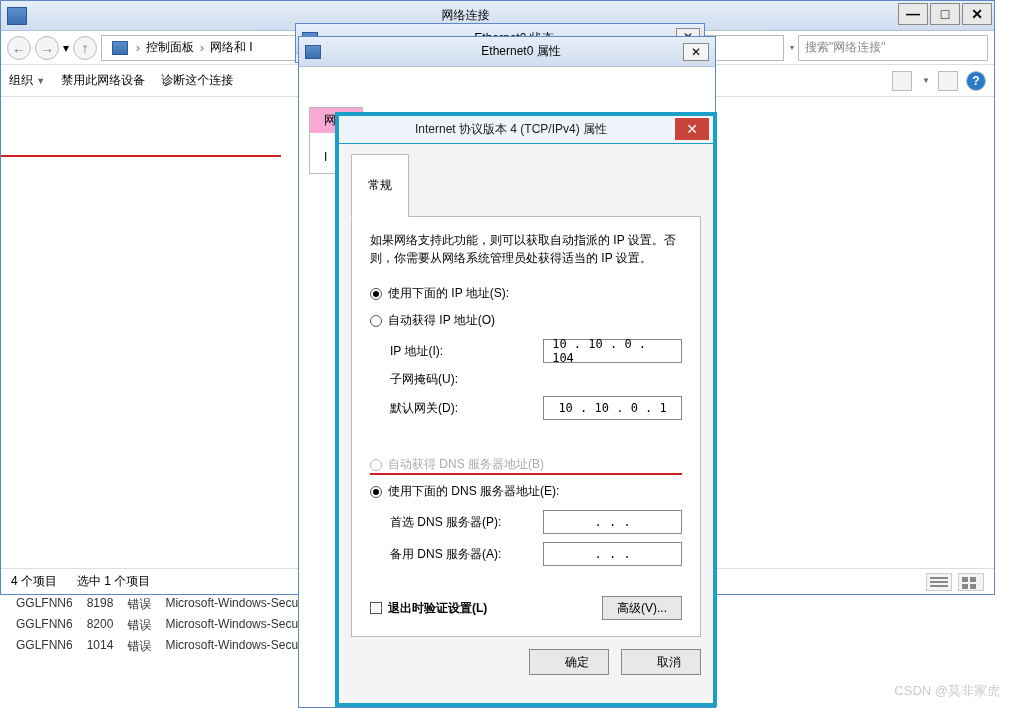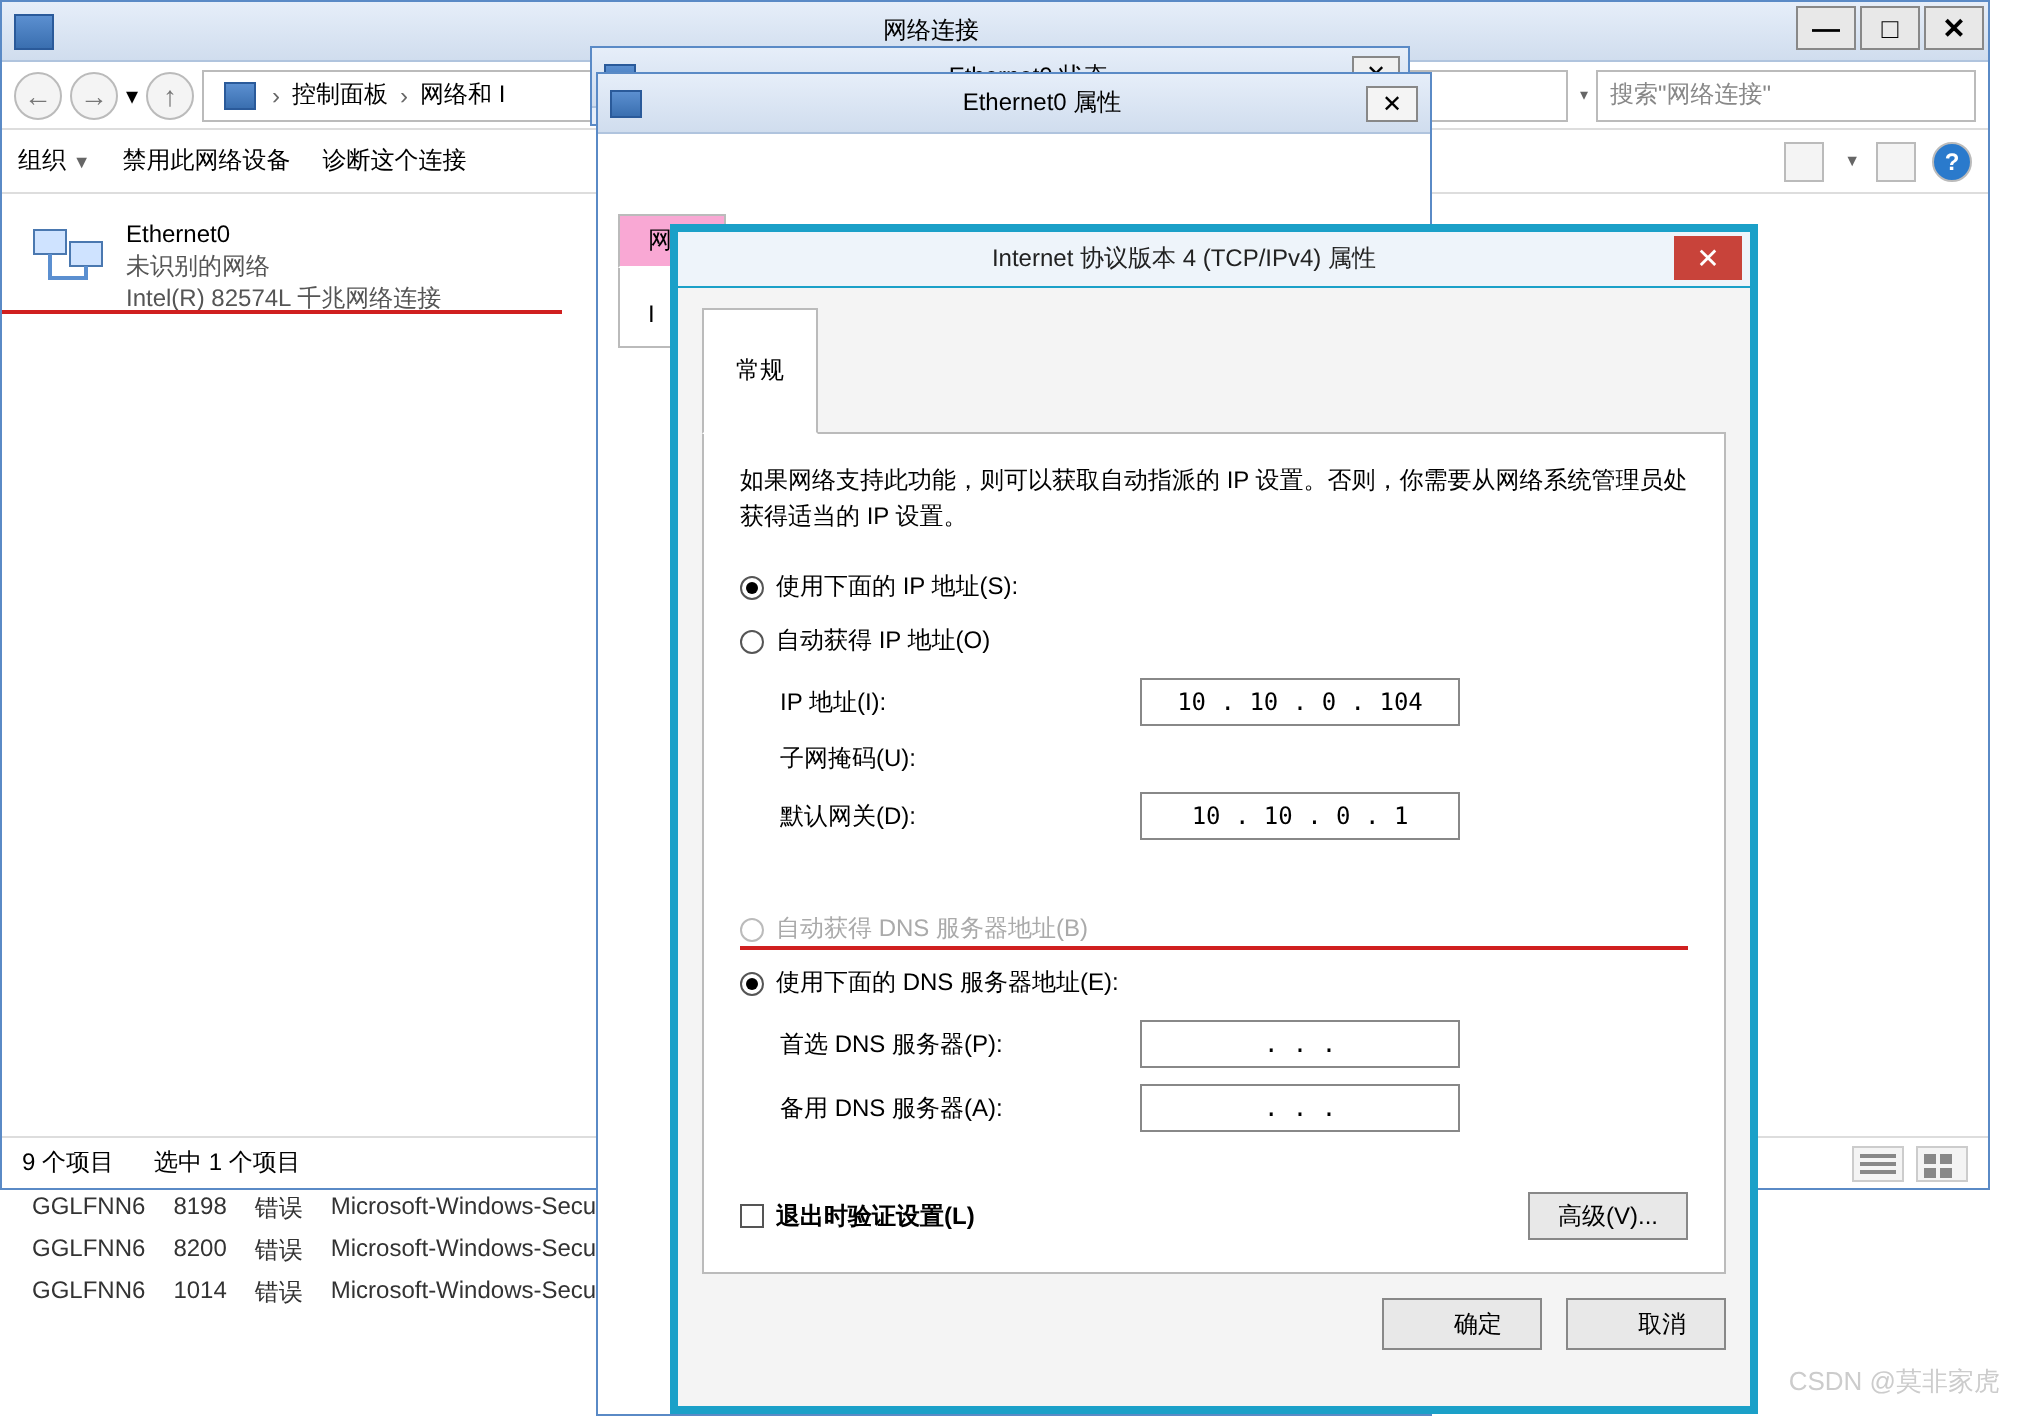--- a/index.html
+++ b/index.html
@@ -54,21 +54,21 @@
 
 
 .props-win { position: absolute; top: 36px; left: 298px; width: 418px; height: 672px; background: #fff; border: 1px solid #5a8ac6; }
 .props-win .titlebar { height: 30px; }
 .props-win .sm-close { position: absolute; right: 6px; top: 6px; width: 26px; height: 18px; border: 1px solid #888; background: #f4f4f4; display: flex; align-items: center; justify-content: center; font-size: 12px; }
 .props-body { padding: 12px 10px; }
 .tabs { display: flex; border-bottom: 1px solid #bbb; }
 .tab { padding: 4px 14px; border: 1px solid #bbb; border-bottom: 1px solid #fff; background: #f9a8d4; margin-bottom: -1px; margin-top: 28px; }
 
 
-.ipv4 { position: absolute; top: 112px; left: 335px; width: 544px; height: 595px; border: 4px solid #1ba0c8; background: #f4f4f4; }
+.ipv4 { position: absolute; top: 112px; left: 335px; width: 382px; height: 595px; border: 4px solid #1ba0c8; background: #f4f4f4; }
 .ipv4-title { height: 28px; background: #1ba0c8; color: #000; display: flex; align-items: center; padding: 0 8px; }
 .ipv4-title-txt { flex: 1; text-align: center; color: #222; font-size: 12px; background: #fff0; }
 .ipv4-title { background: #eef4fa; border-bottom: 1px solid #1ba0c8; }
 .ipv4-close { width: 34px; height: 22px; background: #c8433a; color: #fff; display: flex; align-items: center; justify-content: center; font-size: 14px; margin-right: -4px; margin-top: -2px; }
 .ipv4-body { padding: 10px 12px 12px; }
 .ipv4-tabs { display: flex; }
 .ipv4-tab { padding: 22px 16px; border: 1px solid #bbb; background: #fff; border-bottom: 1px solid #fff; position: relative; z-index: 2; }
 .ipv4-panel { border: 1px solid #bbb; background: #fff; margin-top: -1px; padding: 14px 18px 16px; position: relative; }
 .desc { line-height: 18px; margin-bottom: 18px; }
 .radio-row { display: flex; align-items: center; gap: 6px; margin: 10px 0; }
@@ -149,37 +149,25 @@
     <span class="tool-item">诊断这个连接</span>
     <div class="tool-right">
       <div class="tool-icon"></div>
       <span class="dropsmall">▼</span>
       <div class="tool-icon"></div>
       <div class="tool-icon blue">?</div>
     </div>
   </div>
 
   <div class="content">
-    <div class="adapter">
-      <svg class="adapter-icon" viewBox="0 0 40 38">
-        <rect x="2" y="6" width="16" height="12" fill="#cfe3ff" stroke="#4a78b0"></rect>
-        <rect x="20" y="12" width="16" height="12" fill="#cfe3ff" stroke="#4a78b0"></rect>
-        <path d="M10 18 L10 30 L28 30 L28 24" stroke="#5b8fd0" stroke-width="2" fill="none"></path>
-      </svg>
-      <div class="adapter-txt">
-        <div class="name">Ethernet0</div>
-        <div class="status">未识别的网络</div>
-        <div class="dev">Intel(R) 82574L 千兆网络连接</div>
-      </div>
-    </div>
     <div class="red-line"></div>
   </div>
 
   <div class="statusbar">
-    <span>9 个项目</span>
+    <span>4 个项目</span>
     <span>选中 1 个项目</span>
     <div class="status-right">
       <div class="view-btn list"></div>
       <div class="view-btn grid"></div>
     </div>
   </div>
 </div>
 
 <div class="status-win">
   <div class="titlebar">

